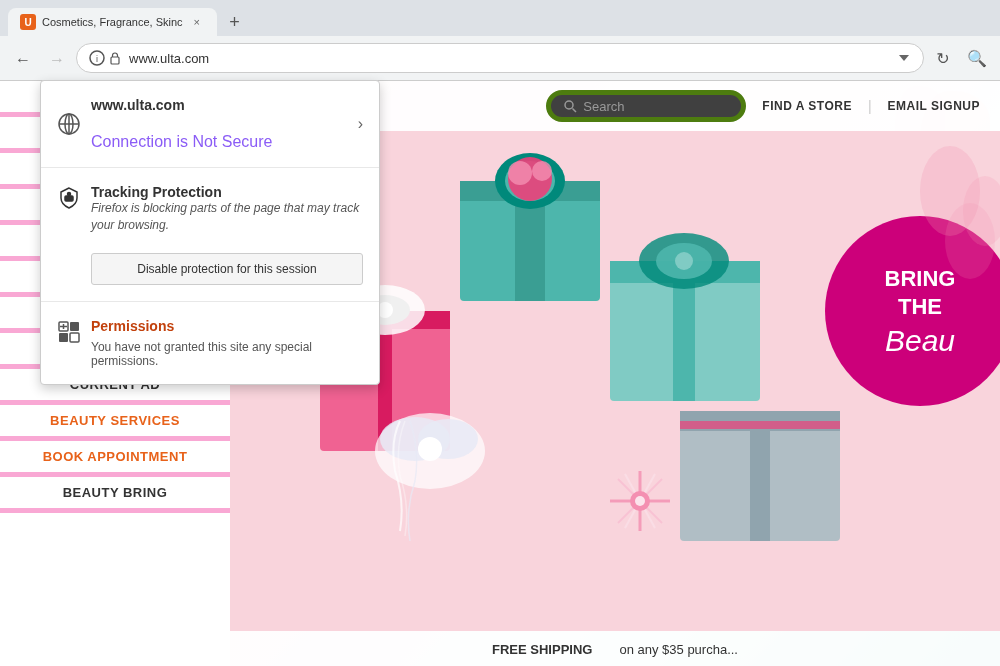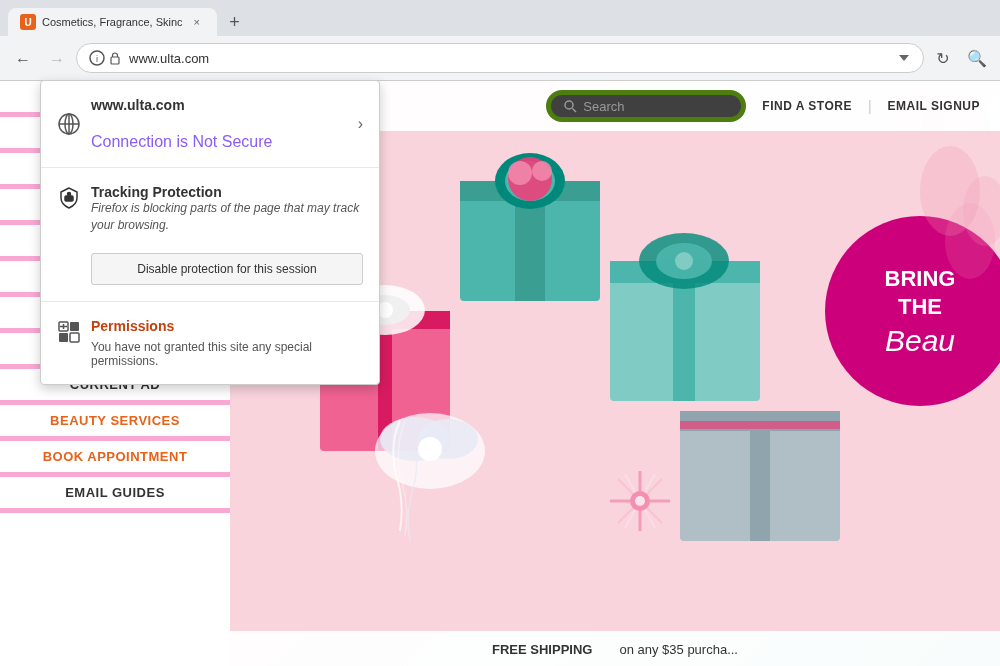--- a/index.html
+++ b/index.html
@@ -477,21 +477,21 @@
       <li>MEN</li>
       <li>ULTA COLLECTION</li>
       <li>GIFTS</li>
       <li>NEW ARRIVALS</li>
       <li>SALE &amp; COUPONS</li>
       <li>ALLURE WINNERS</li>
       <li class="support-bcrf">SUPPORT BCRF®</li>
       <li>CURRENT AD</li>
       <li class="beauty-services">BEAUTY SERVICES</li>
       <li class="book-appt">BOOK APPOINTMENT</li>
-      <li>EMAIL GUIDES</li>
+      <li>BEAUTY BRING</li>
     </ul>
   </div>
 
   <div class="hero-area">
 
     <div class="bg-ornament" style="right:10px;top:10px;width:70px;height:100px;background:#f48fb1;opacity:0.35;"></div>
     <div class="bg-ornament" style="right:55px;top:5px;width:50px;height:80px;background:#f48fb1;opacity:0.25;"></div>
     <div class="bg-ornament" style="right:30px;top:70px;width:55px;height:85px;background:#f48fb1;opacity:0.3;"></div>
 
     <div class="site-header">

